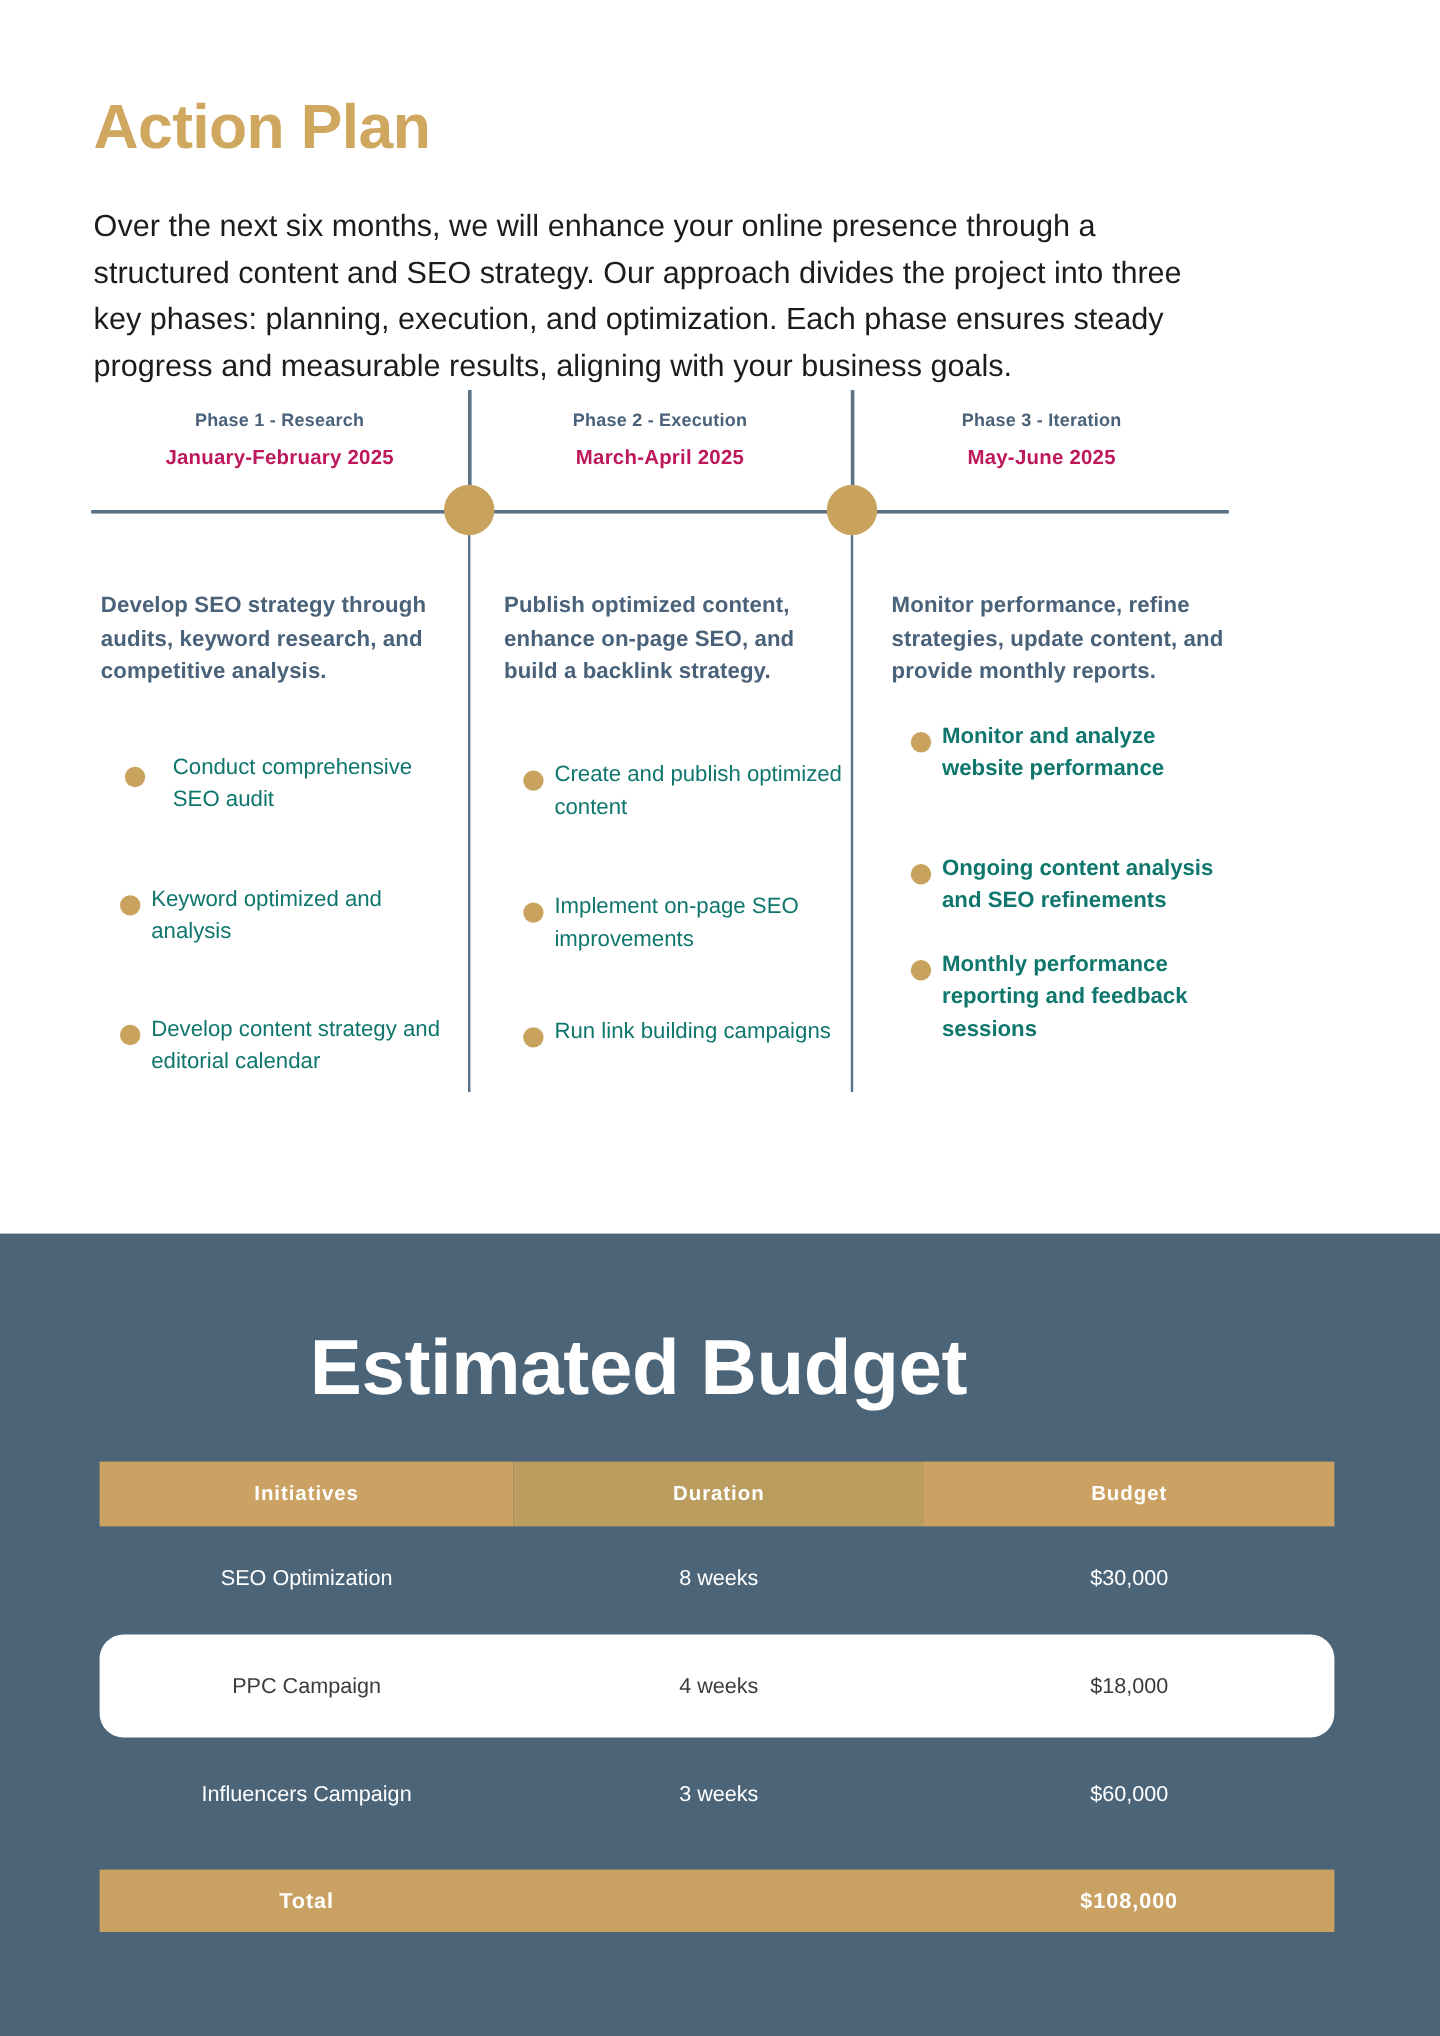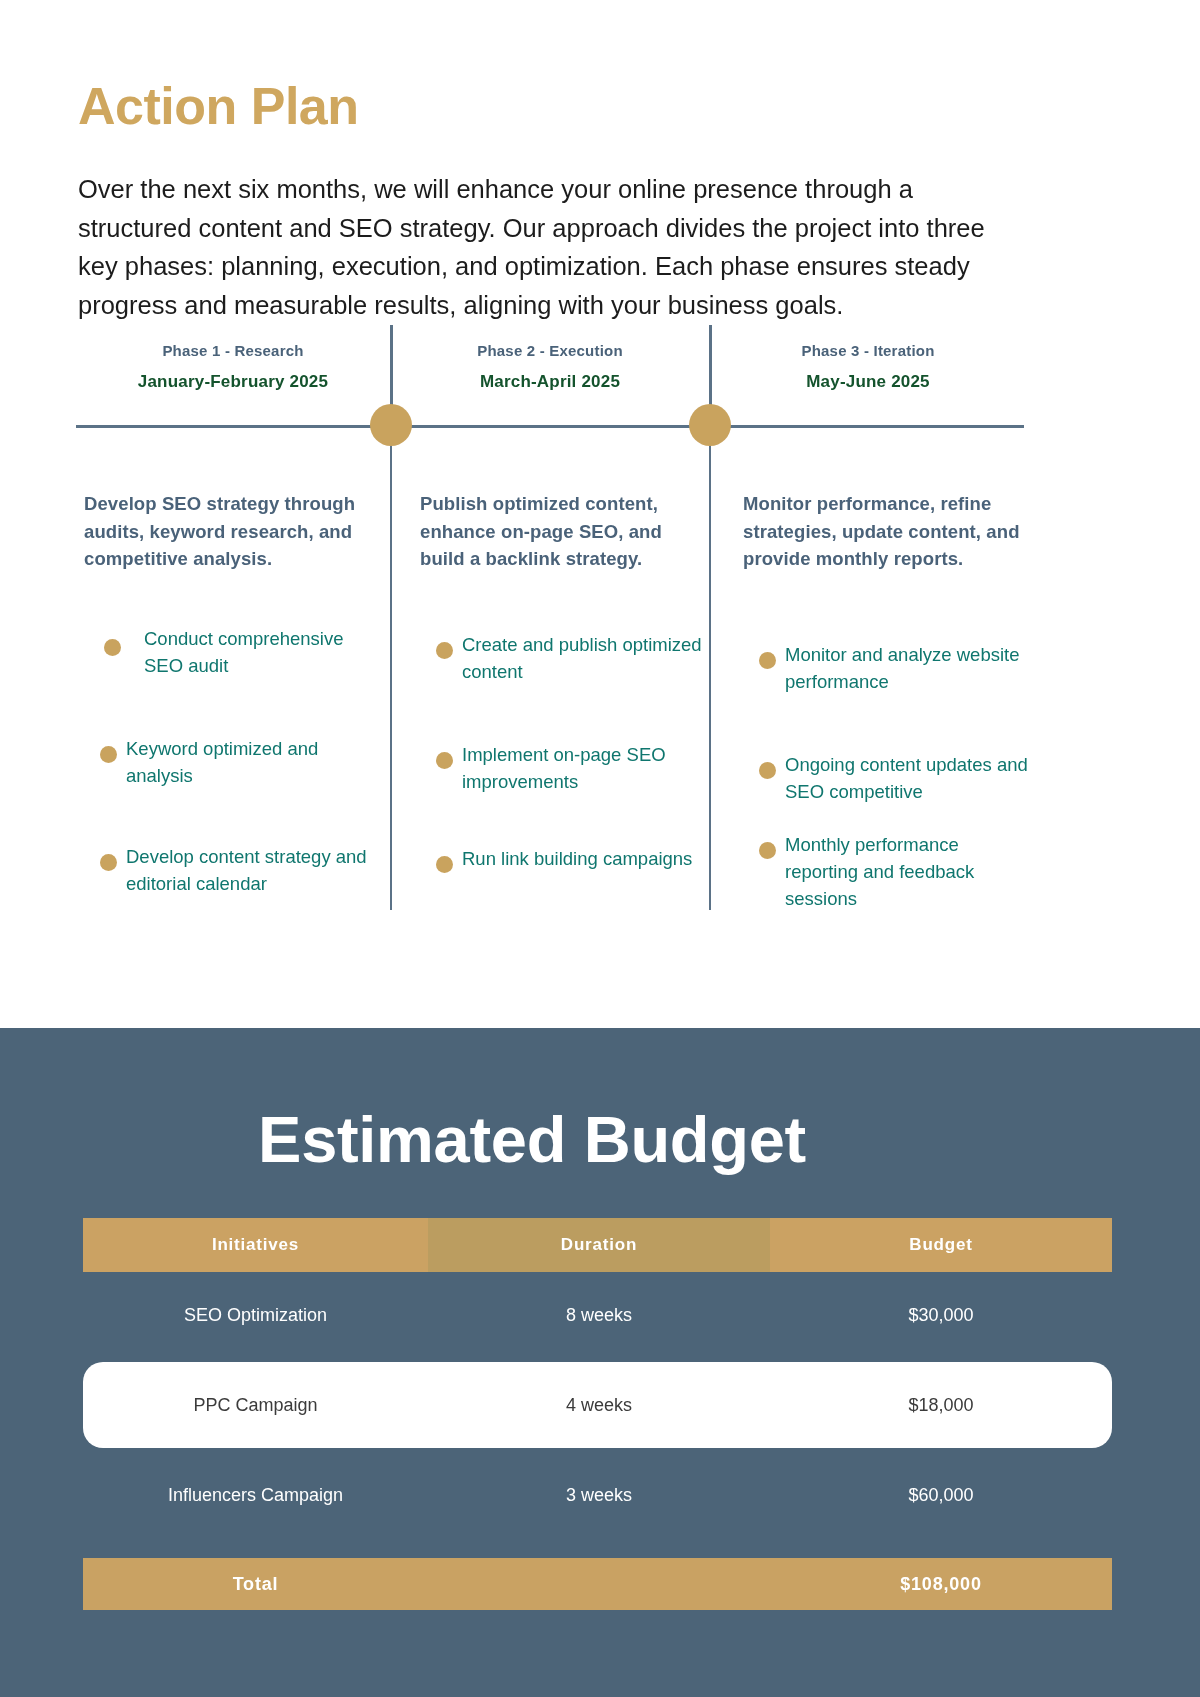--- a/index.html
+++ b/index.html
@@ -52,21 +52,21 @@
   }
   .tl-dot.d1 { left:370px; }
   .tl-dot.d2 { left:689px; }
 
   .phase-head { position:absolute; text-align:center; }
   .phase-head .ph-title {
     font-size:15px; font-weight:bold; color:#4a6279; letter-spacing:0.2px;
   }
   .phase-head .ph-date {
     margin-top:13px;
-    font-size:17px; font-weight:bold; color:#14532d; letter-spacing:0.2px;
+    font-size:17px; font-weight:bold; color:#be185d; letter-spacing:0.2px;
   }
   .ph1 { left:76px; top:12px; width:314px; }
   .ph2 { left:393px; top:12px; width:314px; }
   .ph3 { left:712px; top:12px; width:312px; }
 
   
   .col { position:absolute; top:160px; }
   .c1 { left:84px; width:290px; }
   .c2 { left:420px; width:290px; }
   .c3 { left:743px; width:290px; }
@@ -91,21 +91,21 @@
   .c1 .bullets .bullet:nth-child(1) { margin-top:0; padding-left:60px; }
   .c1 .bullets .bullet:nth-child(1) .dot { left:20px; top:14px; }
   .c1 .bullets .bullet:nth-child(2) { margin-top:56px; }
   .c1 .bullets .bullet:nth-child(3) { margin-top:54px; }
 
   .c2 .bullets { margin-top:58px; }
   .c2 .bullets .bullet:nth-child(1) { margin-top:0; }
   .c2 .bullets .bullet:nth-child(2) { margin-top:56px; }
   .c2 .bullets .bullet:nth-child(3) { margin-top:50px; }
 
-  .c3 .bullets { margin-top:68px; }
+  .c3 .bullets { margin-top:26px;font-weight:bold; }
   .c3 .bullets .bullet:nth-child(1) { margin-top:0; }
   .c3 .bullets .bullet:nth-child(2) { margin-top:56px; }
   .c3 .bullets .bullet:nth-child(3) { margin-top:26px; }
 
   
   .budget-section {
     position:absolute; left:0; top:1028px; width:1200px; height:669px;
     background:#4c6478;
   }
   .budget-title {
@@ -206,21 +206,21 @@
 
       <div class="col c3">
         <div class="col-desc">Monitor performance, refine strategies, update content, and provide monthly reports.</div>
         <div class="bullets">
           <div class="bullet">
             <span class="dot"></span>
             <span>Monitor and analyze website performance</span>
           </div>
           <div class="bullet">
             <span class="dot"></span>
-            <span>Ongoing content updates and SEO competitive</span>
+            <span>Ongoing content analysis and SEO refinements</span>
           </div>
           <div class="bullet">
             <span class="dot"></span>
             <span>Monthly performance reporting and feedback sessions</span>
           </div>
         </div>
       </div>
 
     </div>
   </div>

